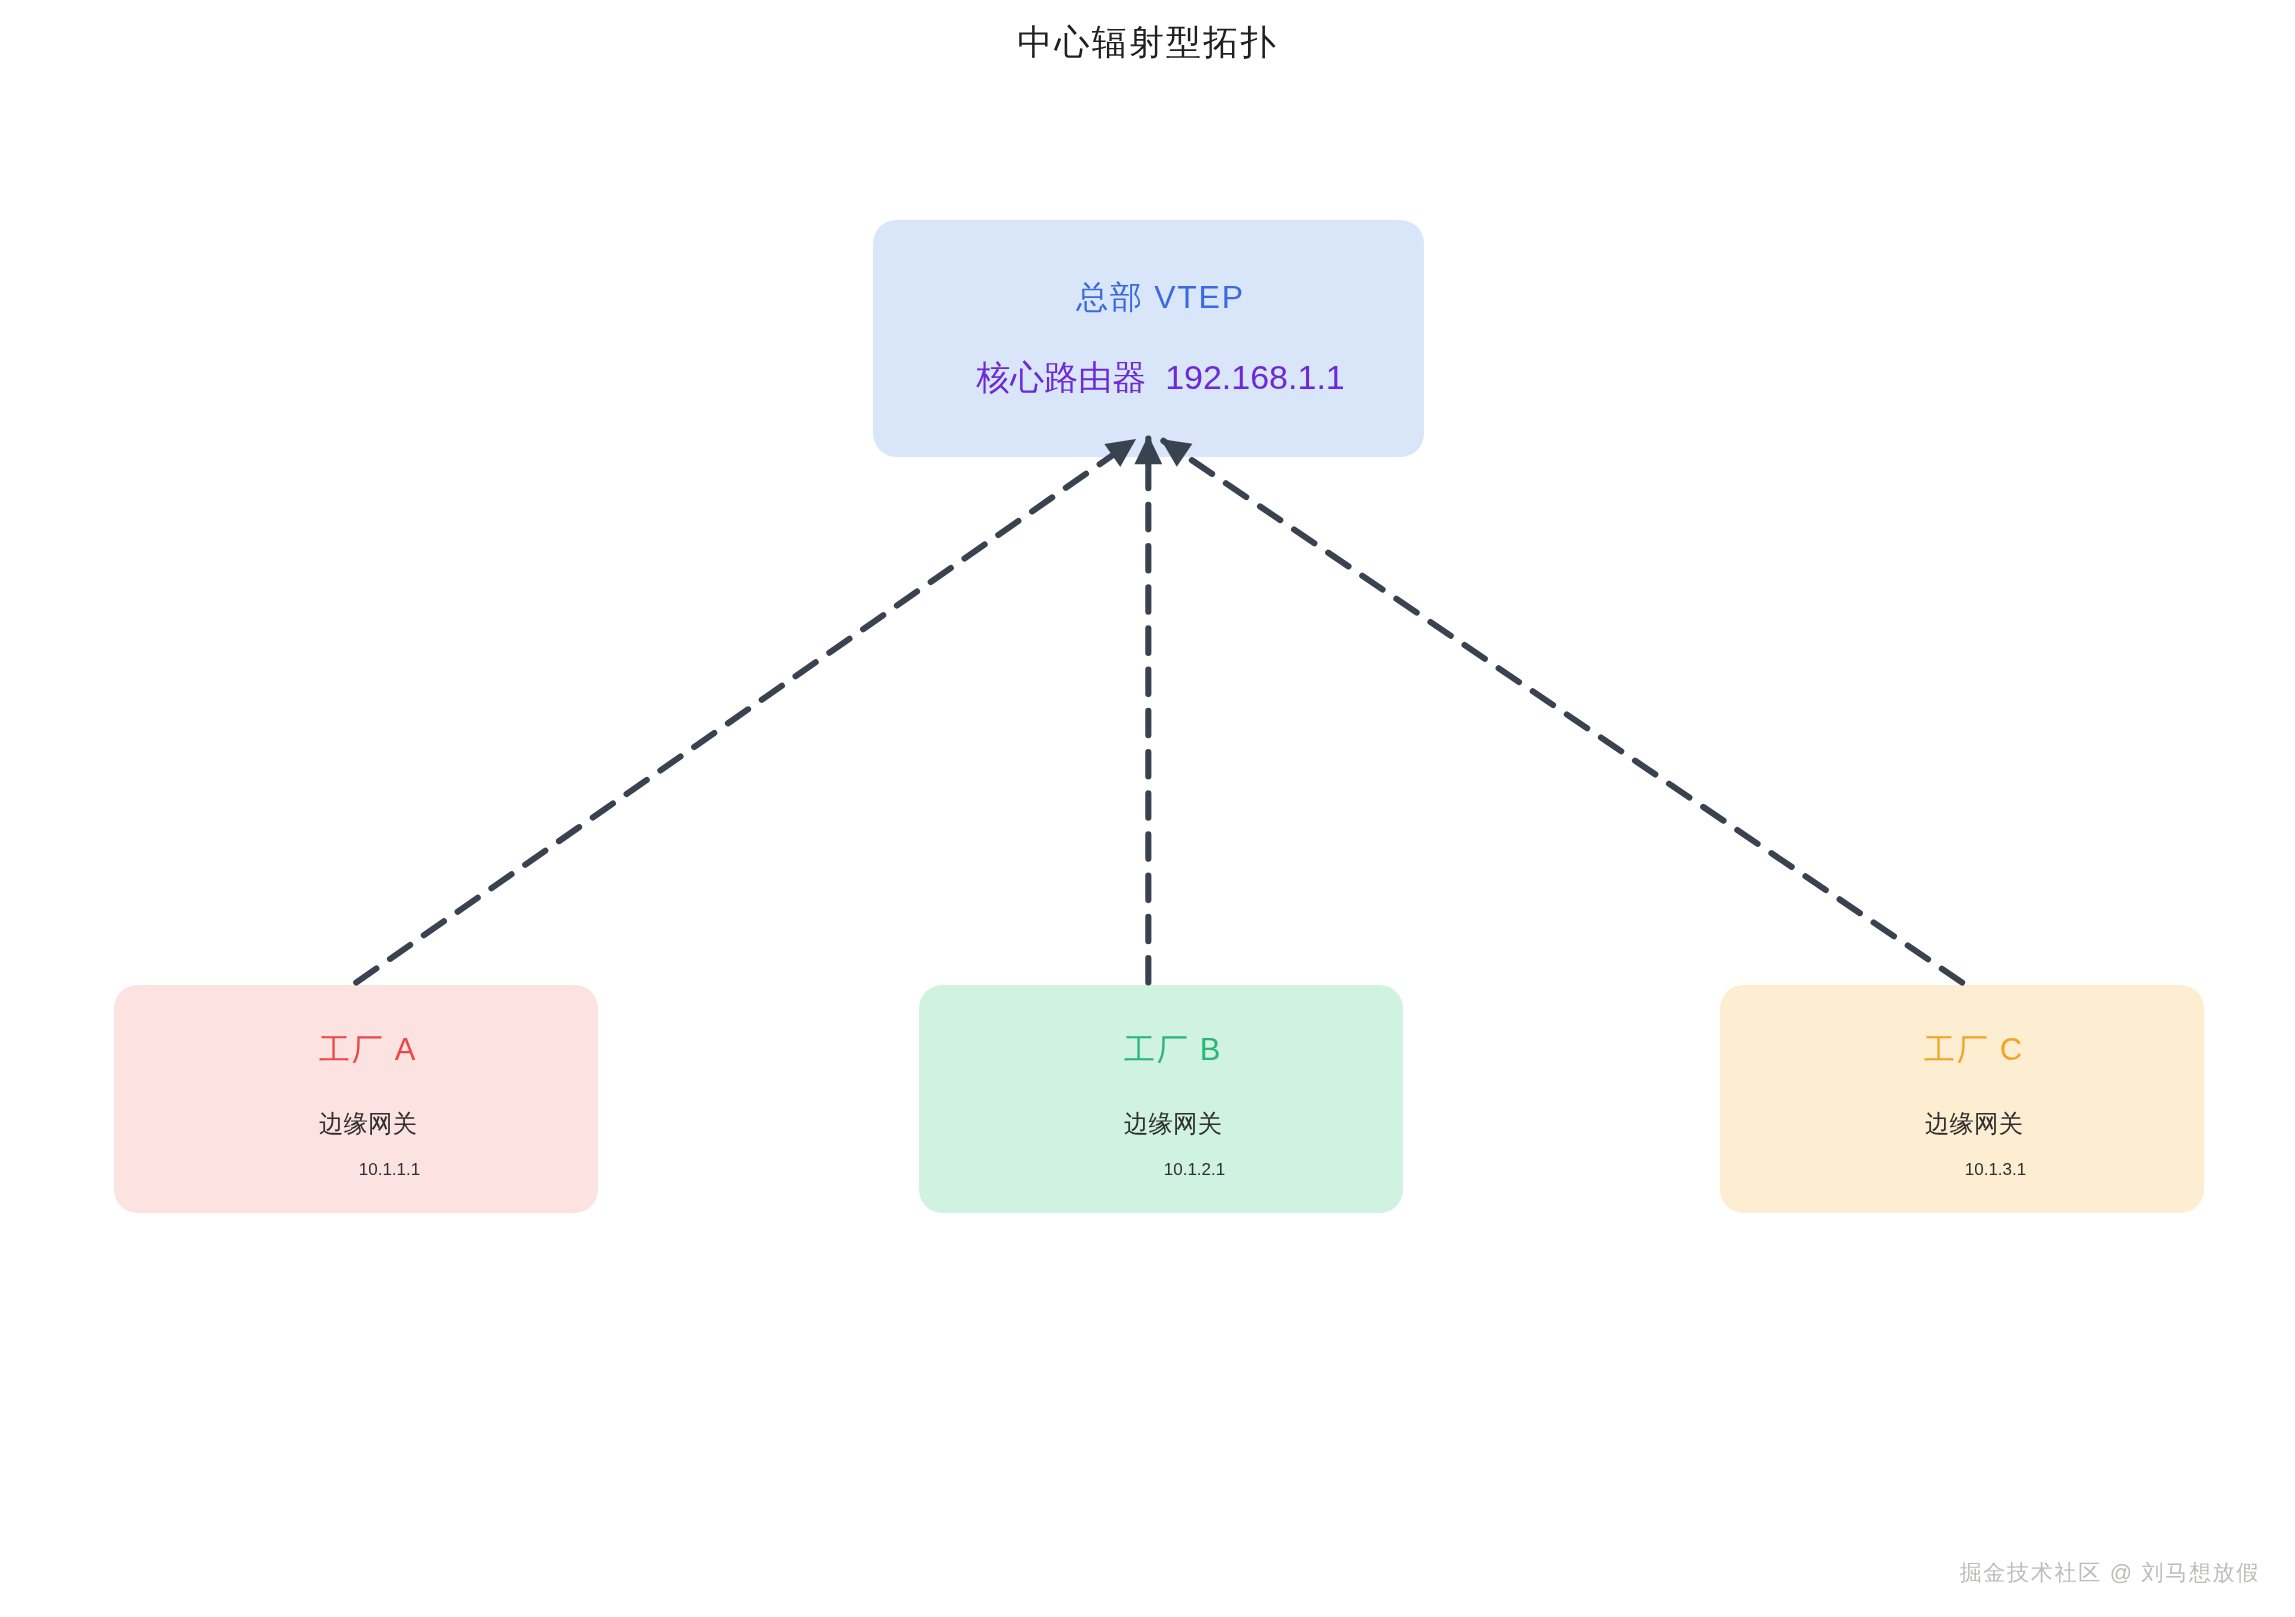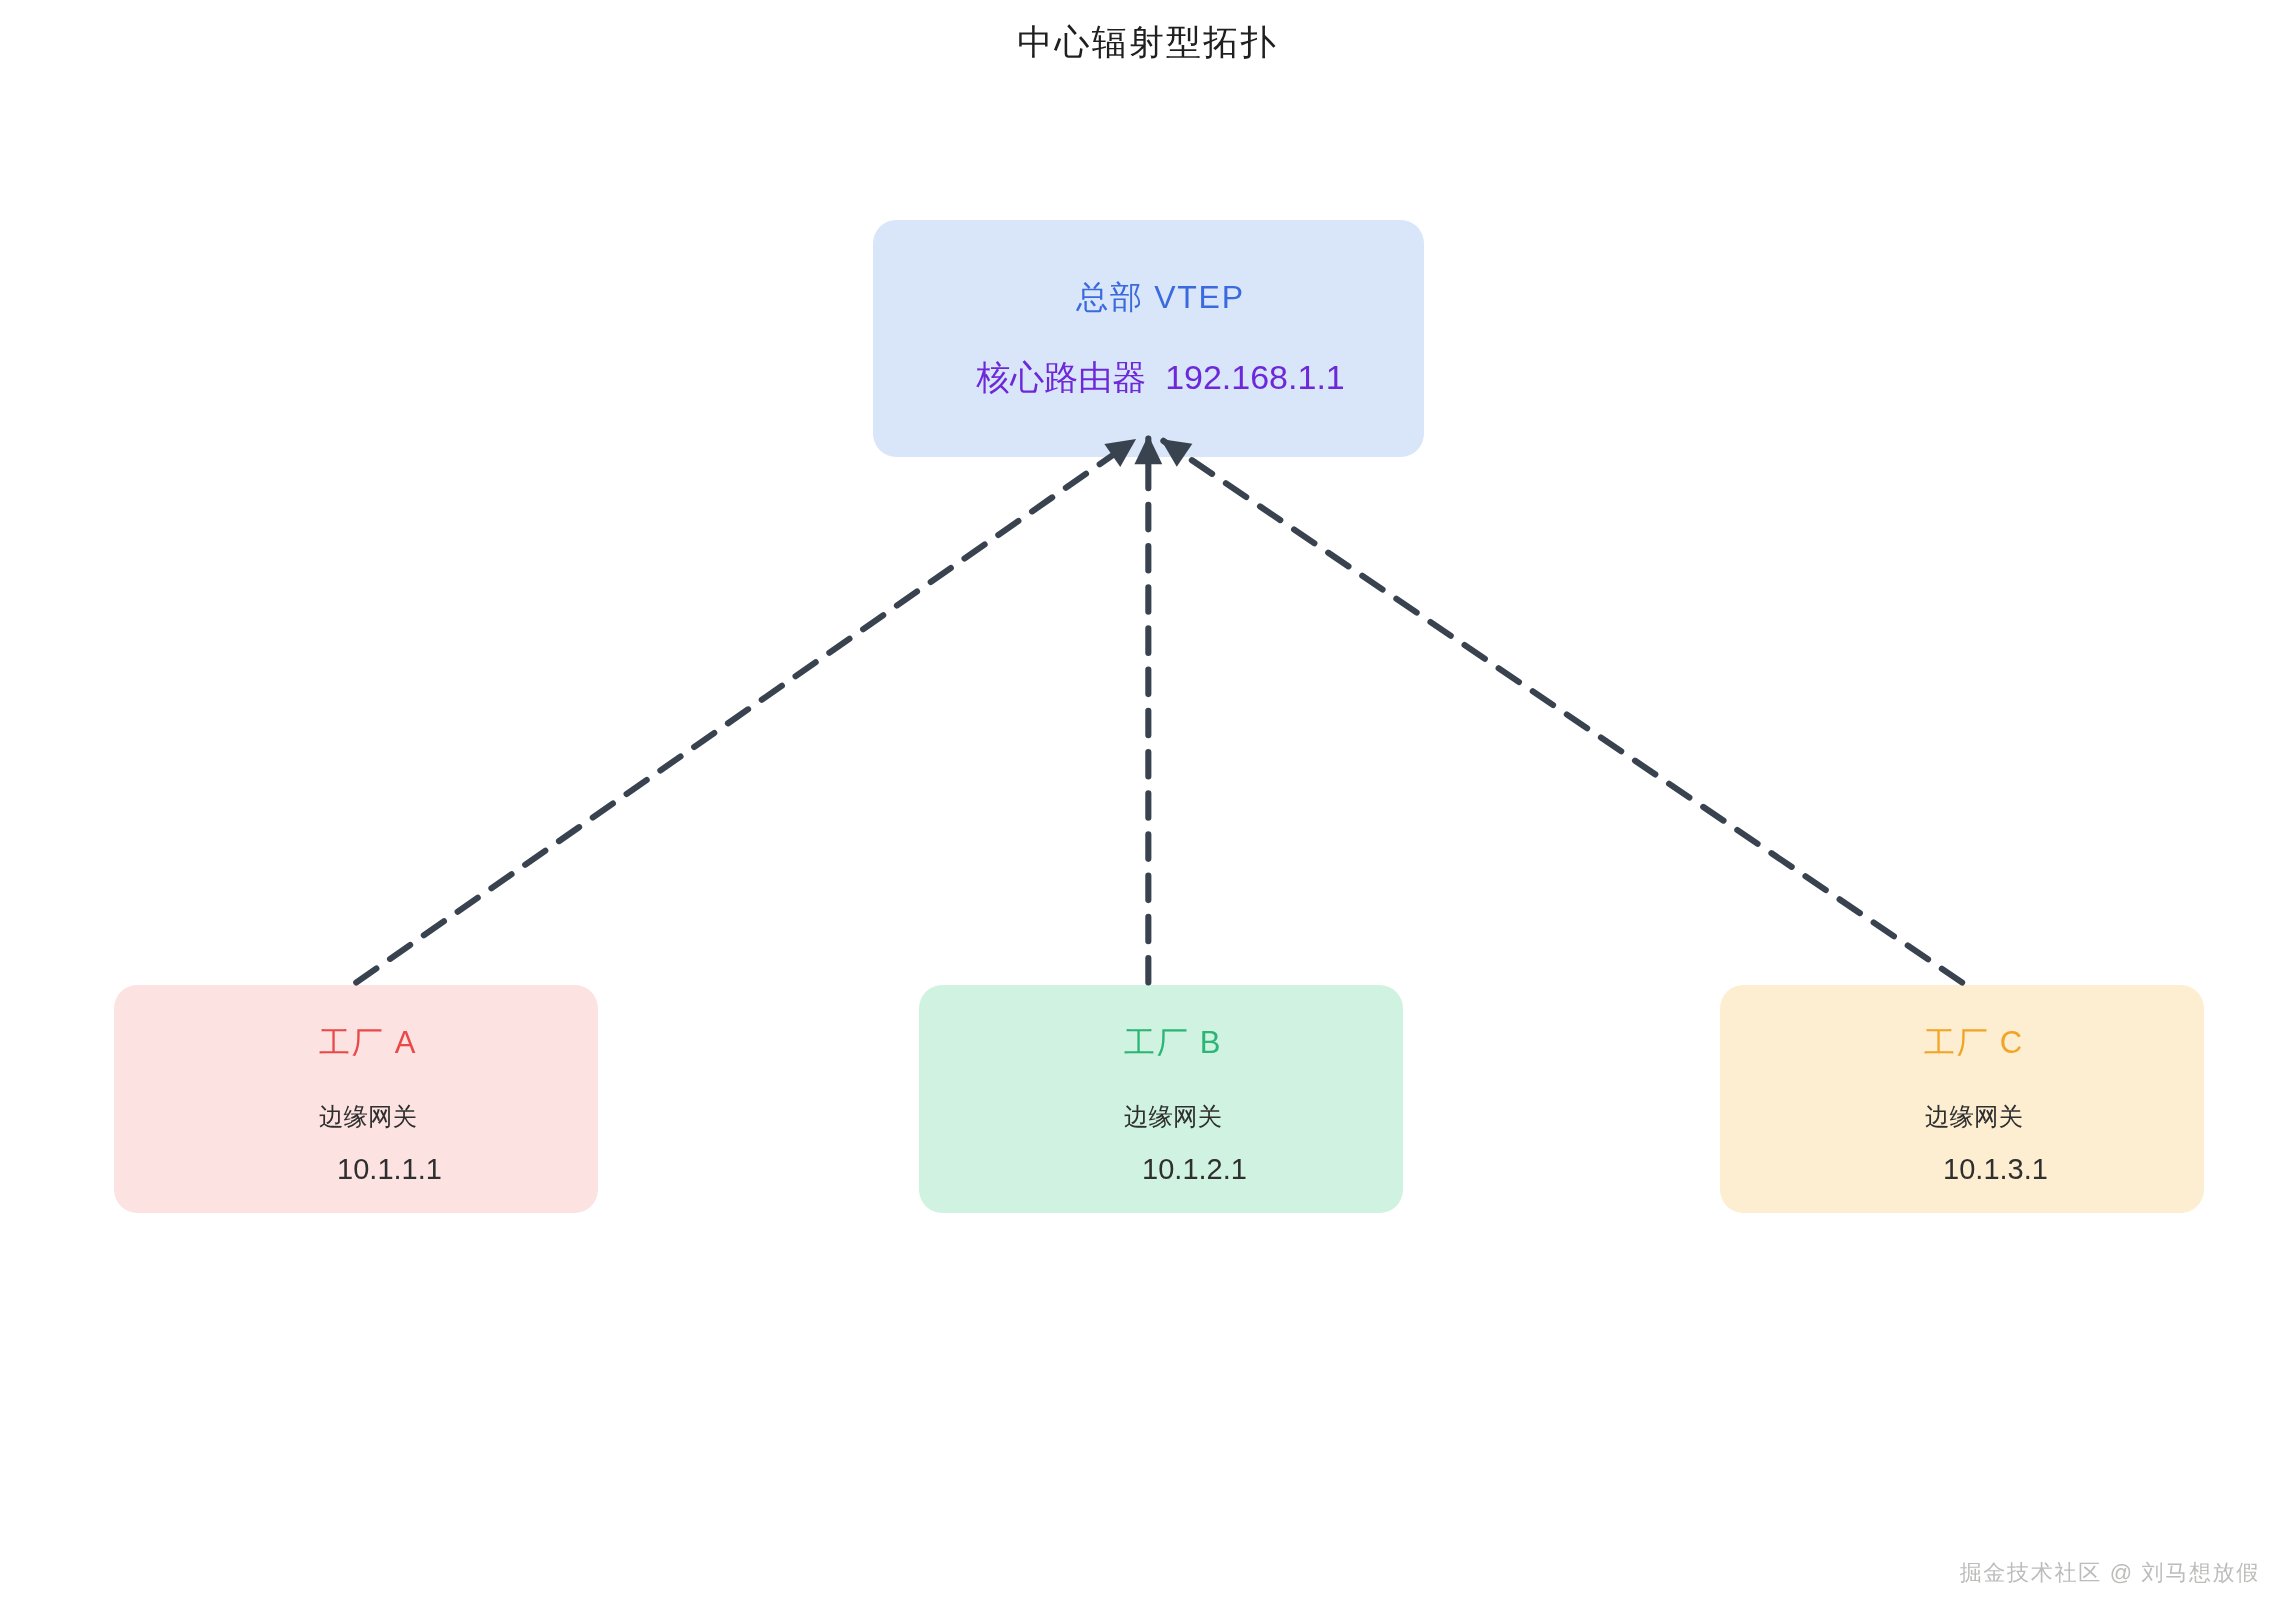--- a/index.html
+++ b/index.html
@@ -30,21 +30,21 @@
   .hub-subtitle{margin-top:35px;font-size:34px;color:#6d28d9;white-space:pre;}
   .factory{top:985px;width:484px;height:228px;padding-top:10px;z-index:0;}
   .node-a{left:114px;background:#fde2e2;}
   .node-b{left:919px;background:#cff3e0;}
   .node-c{left:1720px;background:#fdeed2;align-items:center;}
   .factory-title{font-size:31px;letter-spacing:1.7px;}
   .node-a .factory-title{color:#e84a4a;}
   .node-b .factory-title{color:#2bb576;}
   .node-c .factory-title{color:#f2a426;}
   .factory-role{margin-top:36px;font-size:24.5px;color:#2f2f2f;}
-  .factory-ip{margin-top:20px;font-size:29px;color:#2f2f2f;margin-left:43px;}
+  .factory-ip{margin-top:20px;font-size:17px;color:#2f2f2f;margin-left:43px;}
   .mpls-label{
     position:absolute;left:1012px;top:724px;width:273px;height:56px;
     box-sizing:border-box;
     background:#ffffff;border:5px solid #39434f;border-radius:12.2px;
     display:flex;align-items:center;justify-content:center;
     font-size:27px;letter-spacing:1.1px;color:#39434f;
     z-index:2;white-space:pre;
   }
   .badges{
     position:absolute;left:2073px;top:1223px;

